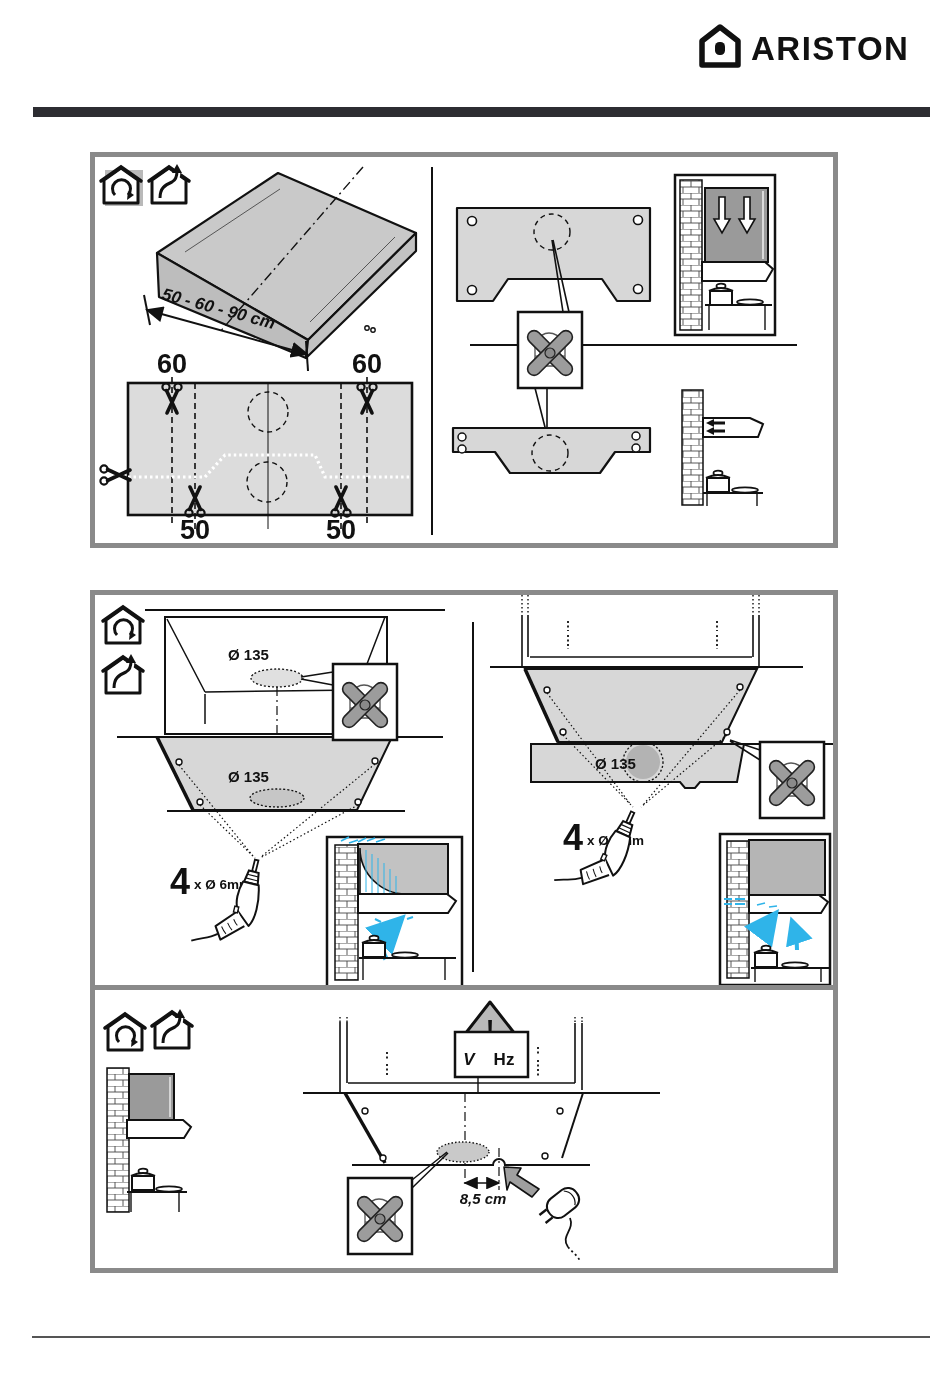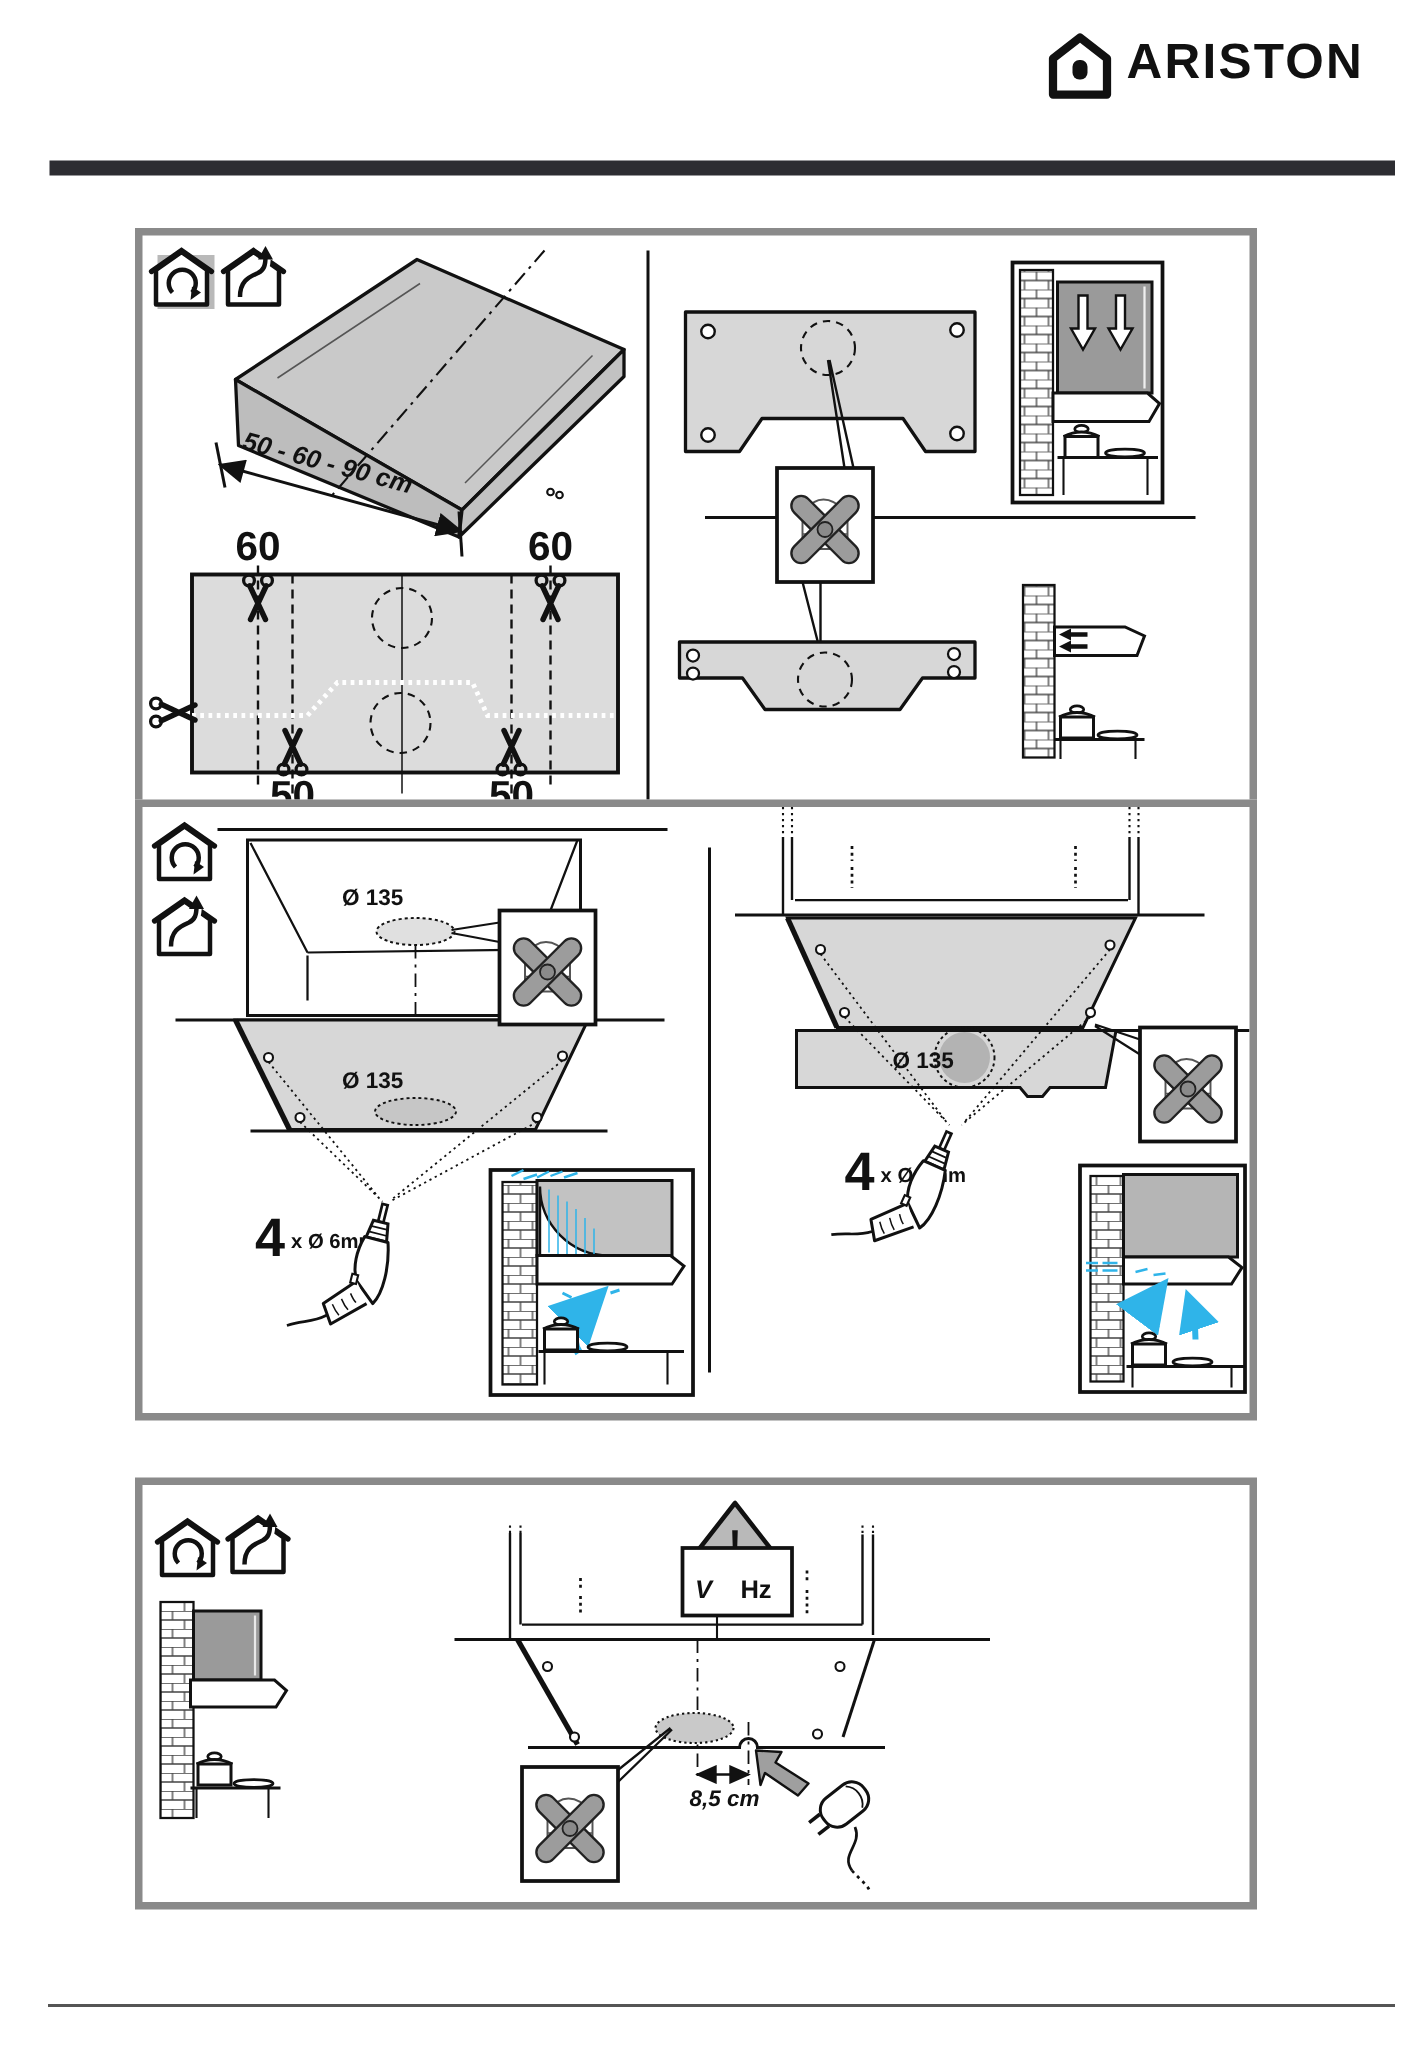--- a/index.html
+++ b/index.html
@@ -1,25 +1,25 @@
 <!DOCTYPE html>
 <html><head>
 <meta charset="utf-8">
 <style>
   html,body{margin:0;padding:0;background:#fff;}
   #page{position:relative;width:950px;height:1379px;background:#fff;overflow:hidden;
         font-family:"Liberation Sans",sans-serif;}
   #brand{position:absolute;left:698px;top:22px;width:218px;height:46px;
-         display:flex;align-items:flex-start;gap:9px;}
+         display:flex;align-items:flex-end;gap:9px;}
   #brand .word{font-weight:bold;font-size:33px;letter-spacing:1.5px;color:#111;}
   #topbar{position:absolute;left:33px;top:107px;width:897px;height:10px;background:#2d2d32;}
   #footline{position:absolute;left:32px;top:1336px;width:898px;height:2px;background:#555;}
   .panel{position:absolute;border:5px solid #8a8a8a;background:#fff;}
   #panel1{left:90px;top:152px;width:738px;height:386px;}
-  #panel2{left:90px;top:533px;width:738px;height:404px;text-align:right;}
+  #panel2{left:90px;top:590px;width:738px;height:404px;text-align:right;}
   #panel3{left:90px;top:985px;width:738px;height:278px;}
   .panel svg{display:block;}
   text{fill:#111;}
   .num{font-family:"Liberation Sans",sans-serif;font-weight:bold;}
 </style>
 </head>
 <body>
 <div id="page">
 
 <svg width="0" height="0" style="position:absolute" aria-hidden="true">

